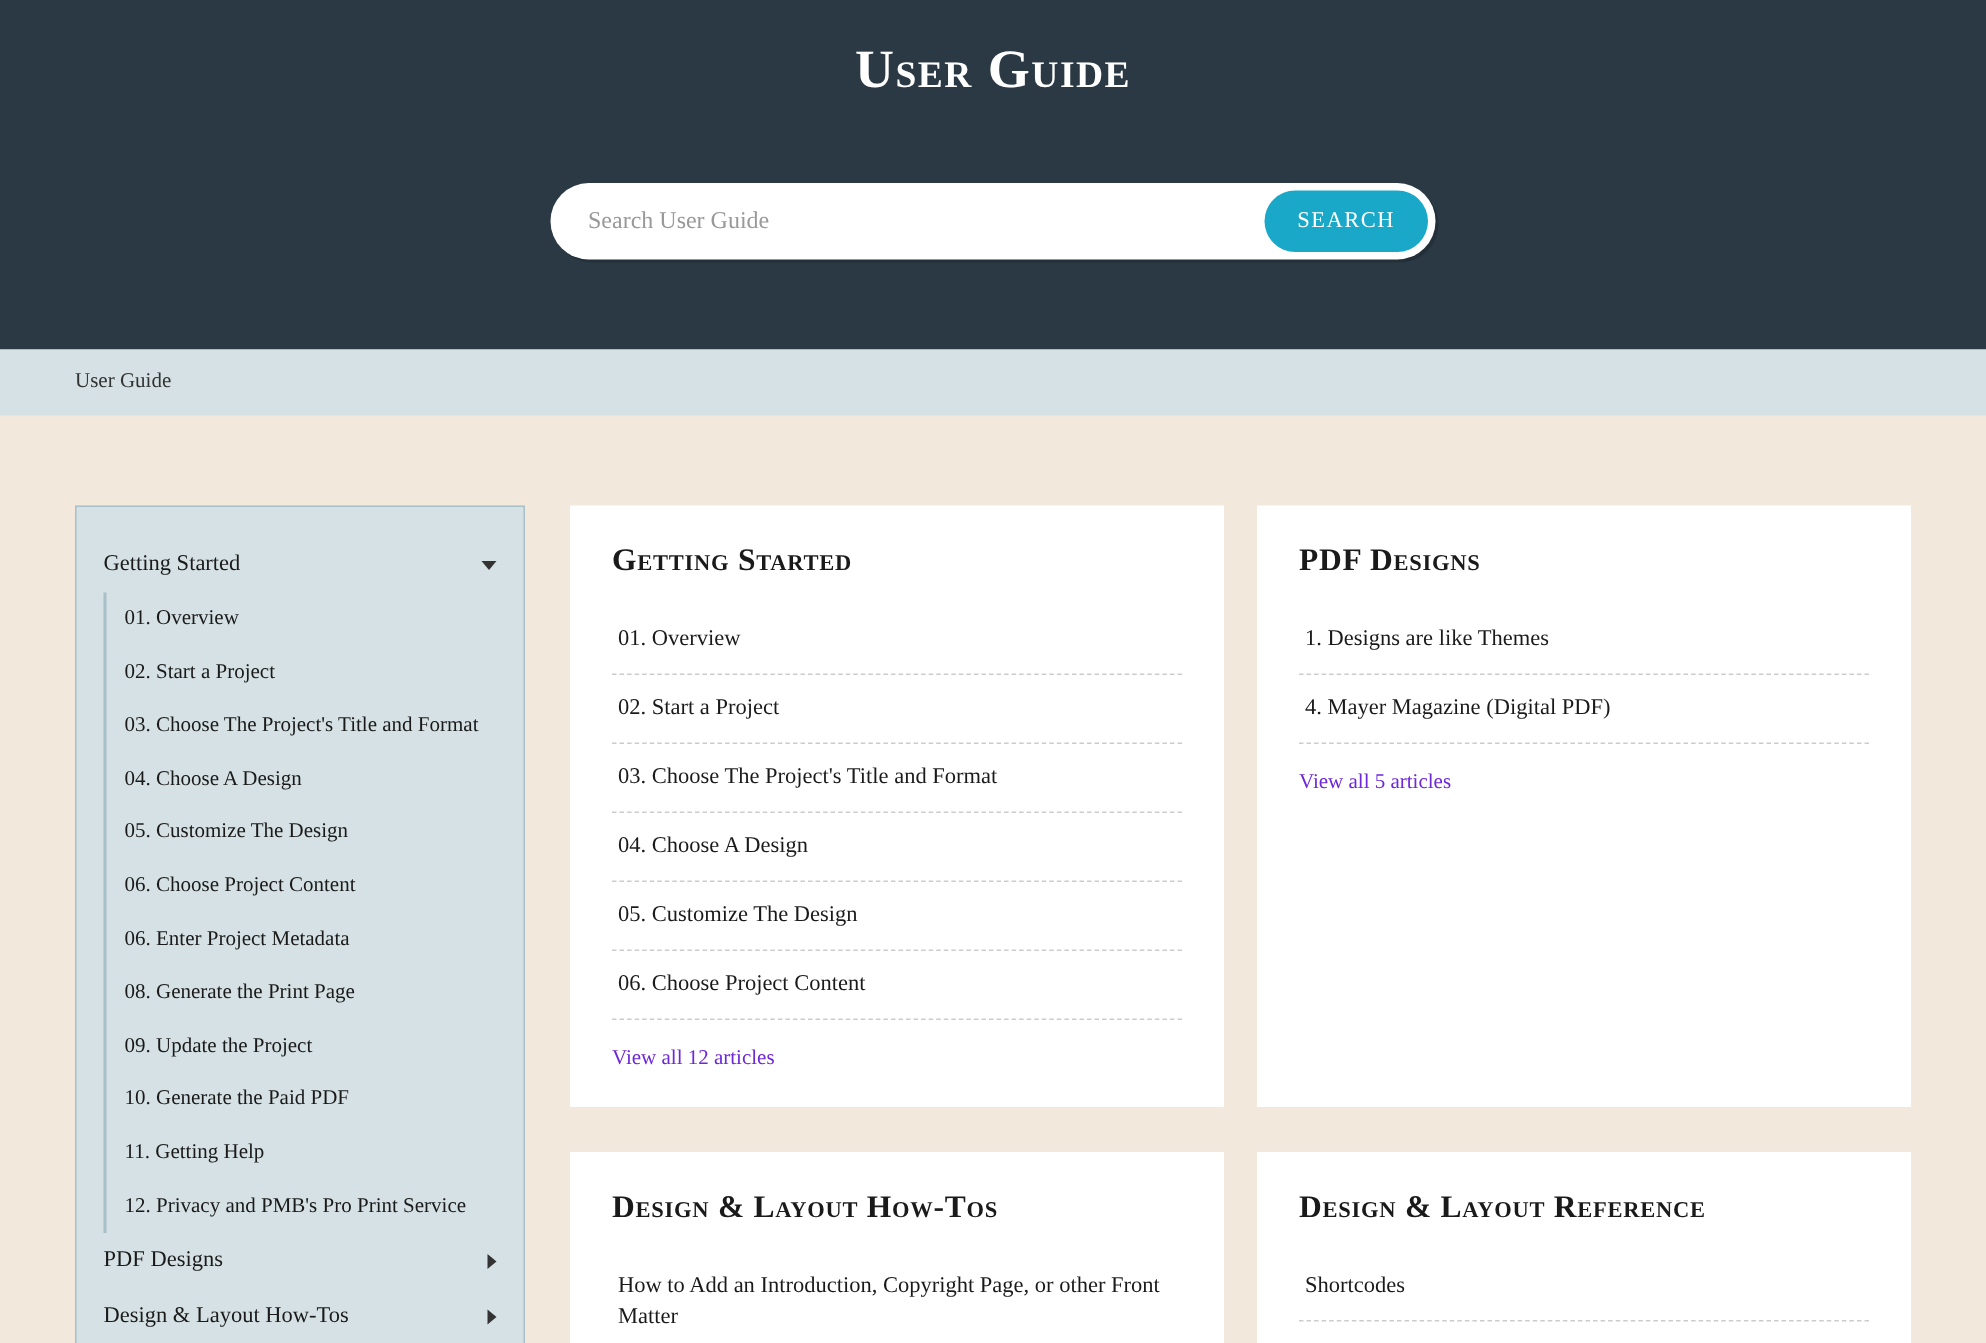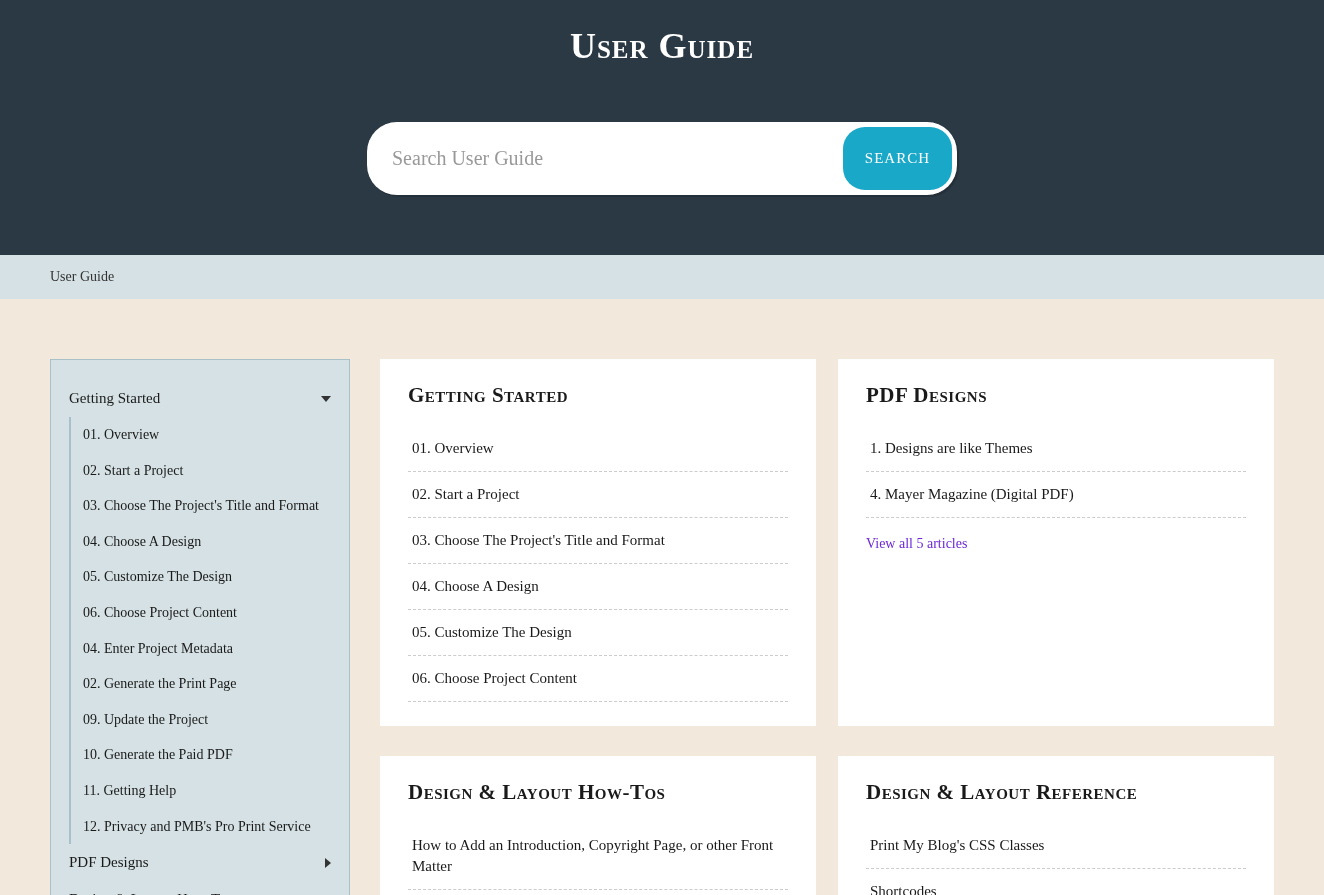--- a/index.html
+++ b/index.html
@@ -31,33 +31,33 @@
       border-radius: 30px;
       padding: 5px 5px 5px 25px;
       width: 590px;
       align-items: center;
       box-shadow: 2px 2px 0 rgba(0,0,0,0.15);
     }
     .search-input {
       flex: 1;
       border: none;
       outline: none;
-      font-size: 20px;
+      font-size: 16px;
       color: #be185d;
       font-family: inherit;
       background: transparent;
     }
     .search-input::placeholder {
       color: #999;
     }
     .search-btn {
       background: #1aa8c9;
       color: #fff;
       border: none;
-      padding: 23px 22px;
+      padding: 12px 22px;
       border-radius: 22px;
       font-size: 15px;
       letter-spacing: 1px;
       cursor: pointer;
       font-family: inherit;
     }
     .breadcrumb-bar {
       background: #d5e1e4;
       padding: 14px 50px;
       font-size: 14px;
@@ -167,22 +167,22 @@
       <span>Getting Started</span>
       <span class="chevron chevron-down"></span>
     </div>
     <ul class="sidebar-sublist">
       <li>01. Overview</li>
       <li>02. Start a Project</li>
       <li>03. Choose The Project's Title and Format</li>
       <li>04. Choose A Design</li>
       <li>05. Customize The Design</li>
       <li>06. Choose Project Content</li>
-      <li>04. Enter Project Metadata</li>
-      <li>02. Generate the Print Page</li>
+      <li>06. Enter Project Metadata</li>
+      <li>08. Generate the Print Page</li>
       <li>09. Update the Project</li>
       <li>10. Generate the Paid PDF</li>
       <li>11. Getting Help</li>
       <li>12. Privacy and PMB's Pro Print Service</li>
     </ul>
 
     <div class="sidebar-section">
       <span>PDF Designs</span>
       <span class="chevron chevron-right"></span>
     </div>
@@ -199,20 +199,21 @@
     <div class="card">
       <h2 class="card-title">Getting Started</h2>
       <ul class="card-list">
         <li>01. Overview</li>
         <li>02. Start a Project</li>
         <li>03. Choose The Project's Title and Format</li>
         <li>04. Choose A Design</li>
         <li>05. Customize The Design</li>
         <li>06. Choose Project Content</li>
       </ul>
+      <div class="view-all">View all 12 articles</div>
     </div>
 
     <div class="card">
       <h2 class="card-title">PDF Designs</h2>
       <ul class="card-list">
         <li>1. Designs are like Themes</li>
         <li>4. Mayer Magazine (Digital PDF)</li>
       </ul>
       <div class="view-all">View all 5 articles</div>
     </div>
@@ -221,19 +222,18 @@
       <h2 class="card-title">Design &amp; Layout How-Tos</h2>
       <ul class="card-list">
         <li>How to Add an Introduction, Copyright Page, or other Front Matter</li>
 
       </ul>
     </div>
 
     <div class="card">
       <h2 class="card-title">Design &amp; Layout Reference</h2>
       <ul class="card-list">
-        <li>Print My Blog's CSS Classes</li>
         <li>Shortcodes</li>
       </ul>
     </div>
 
   </div>
 </div>
 
 </body></html>

